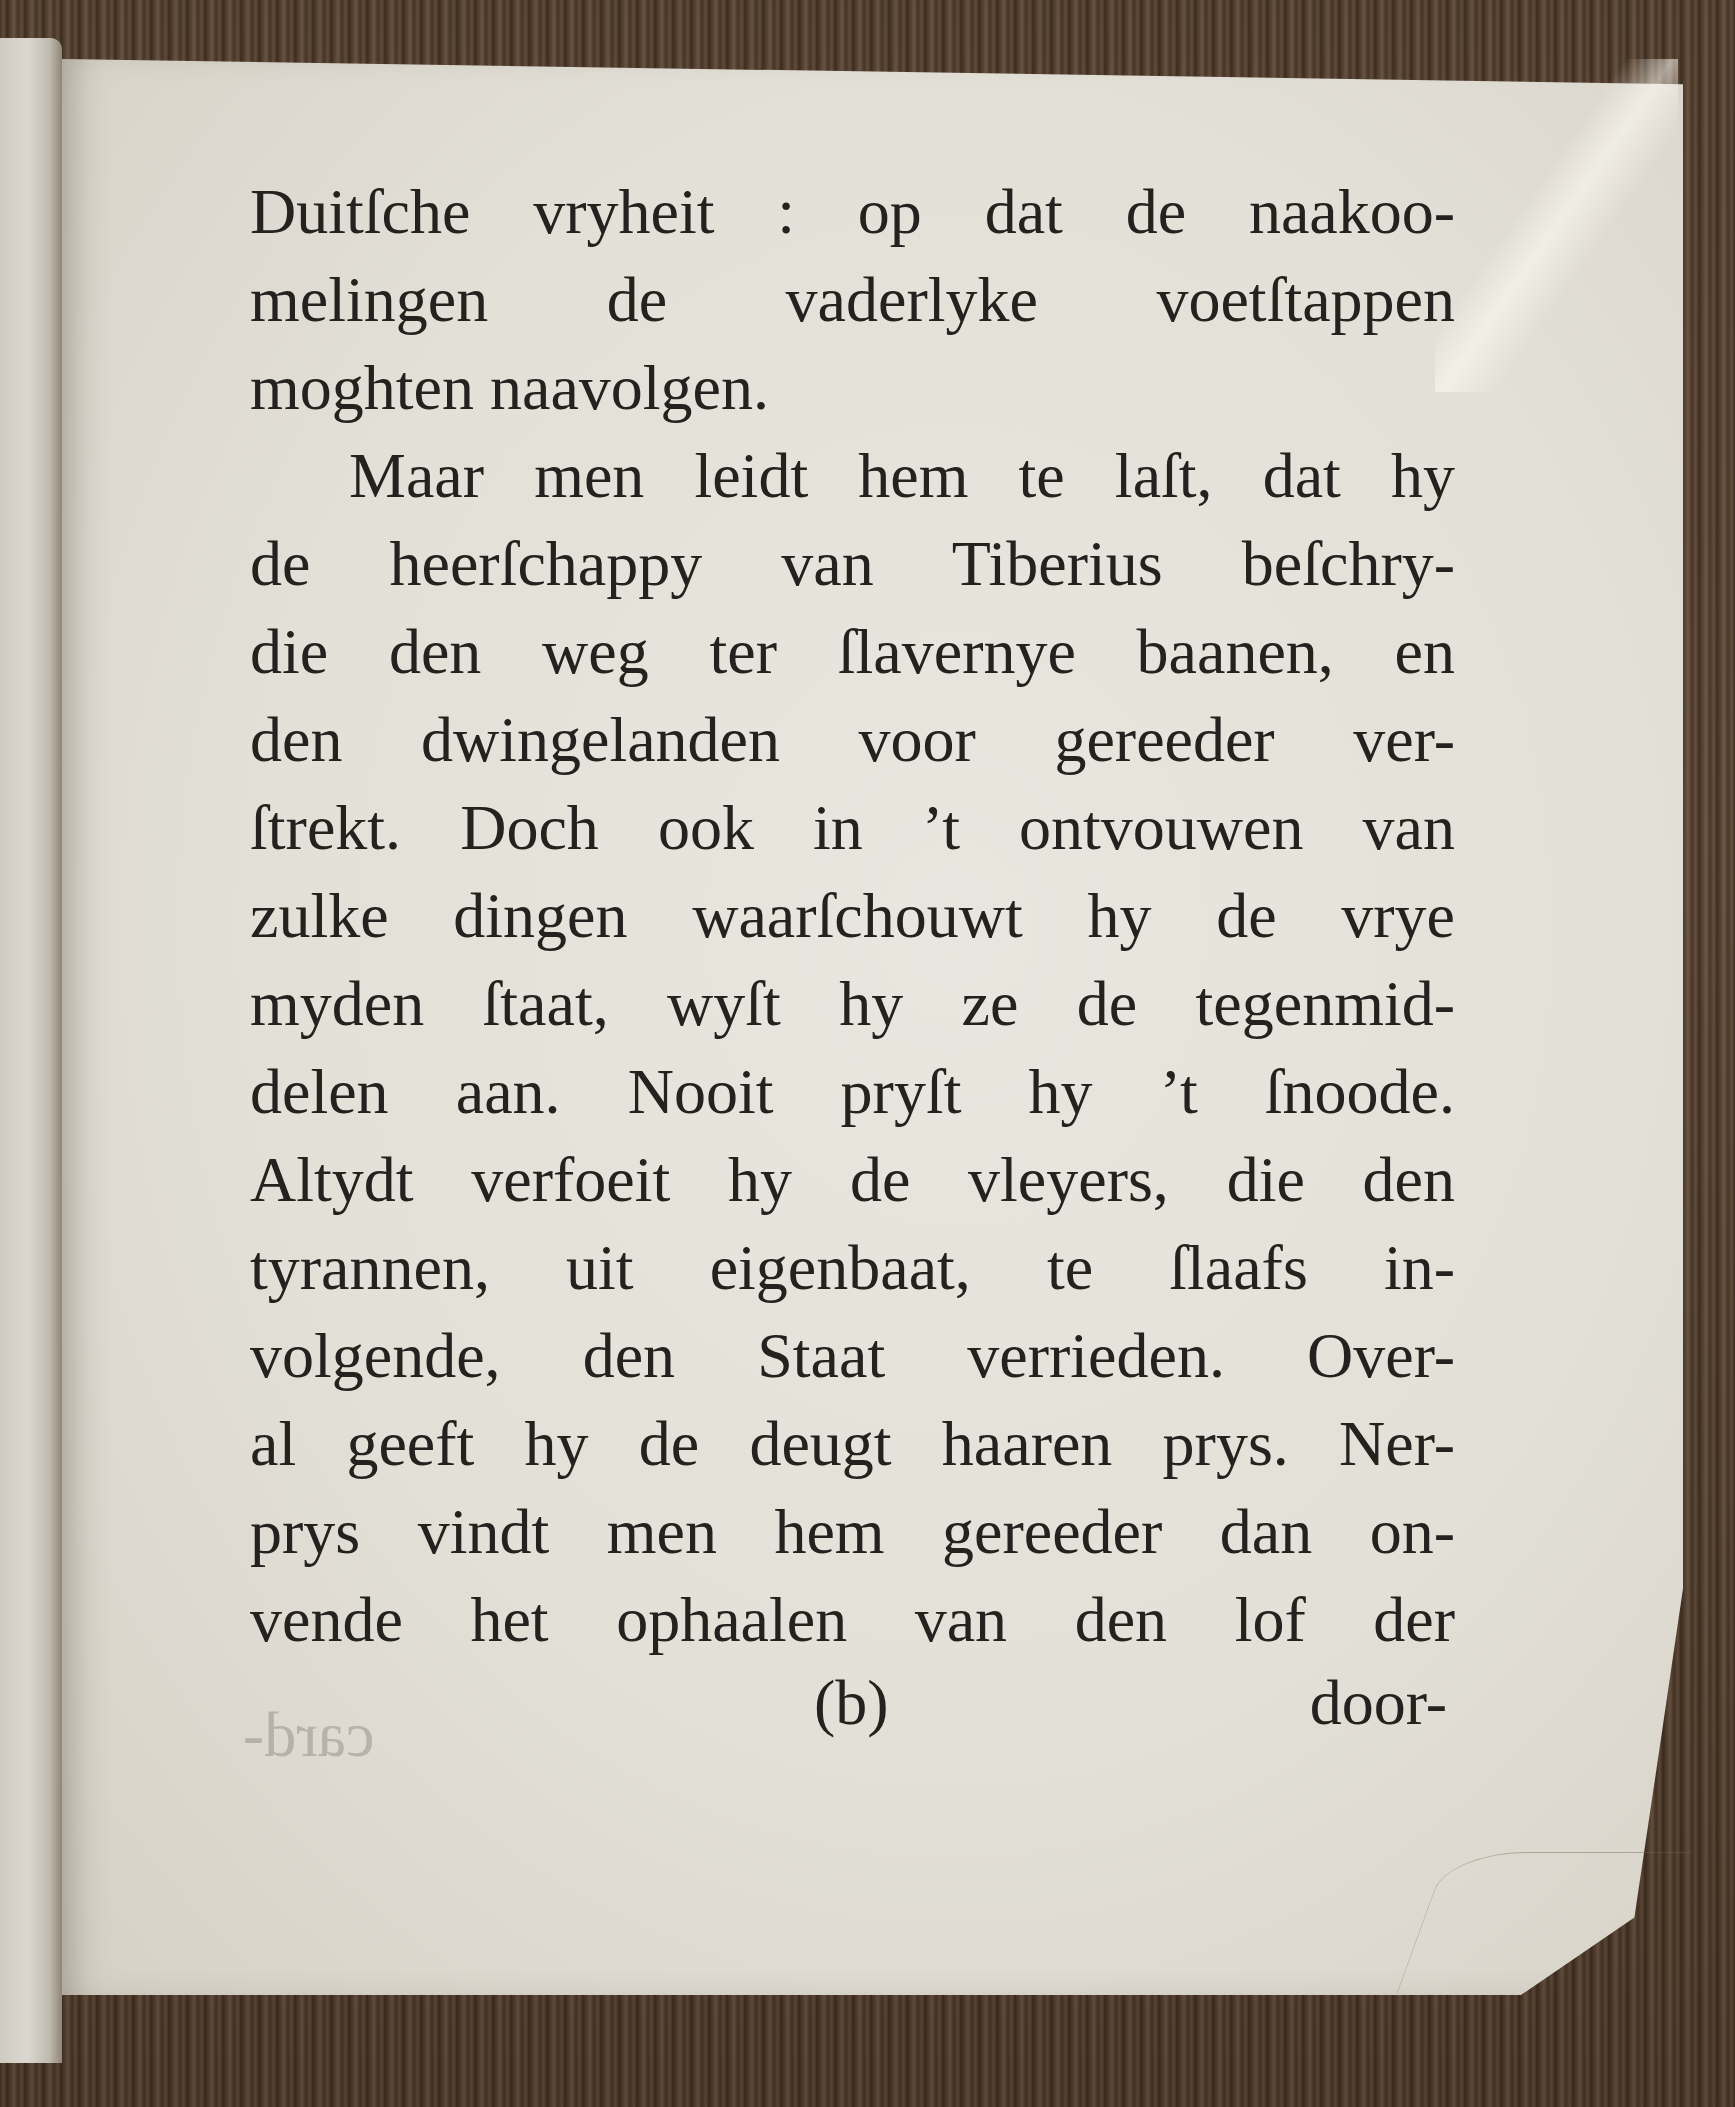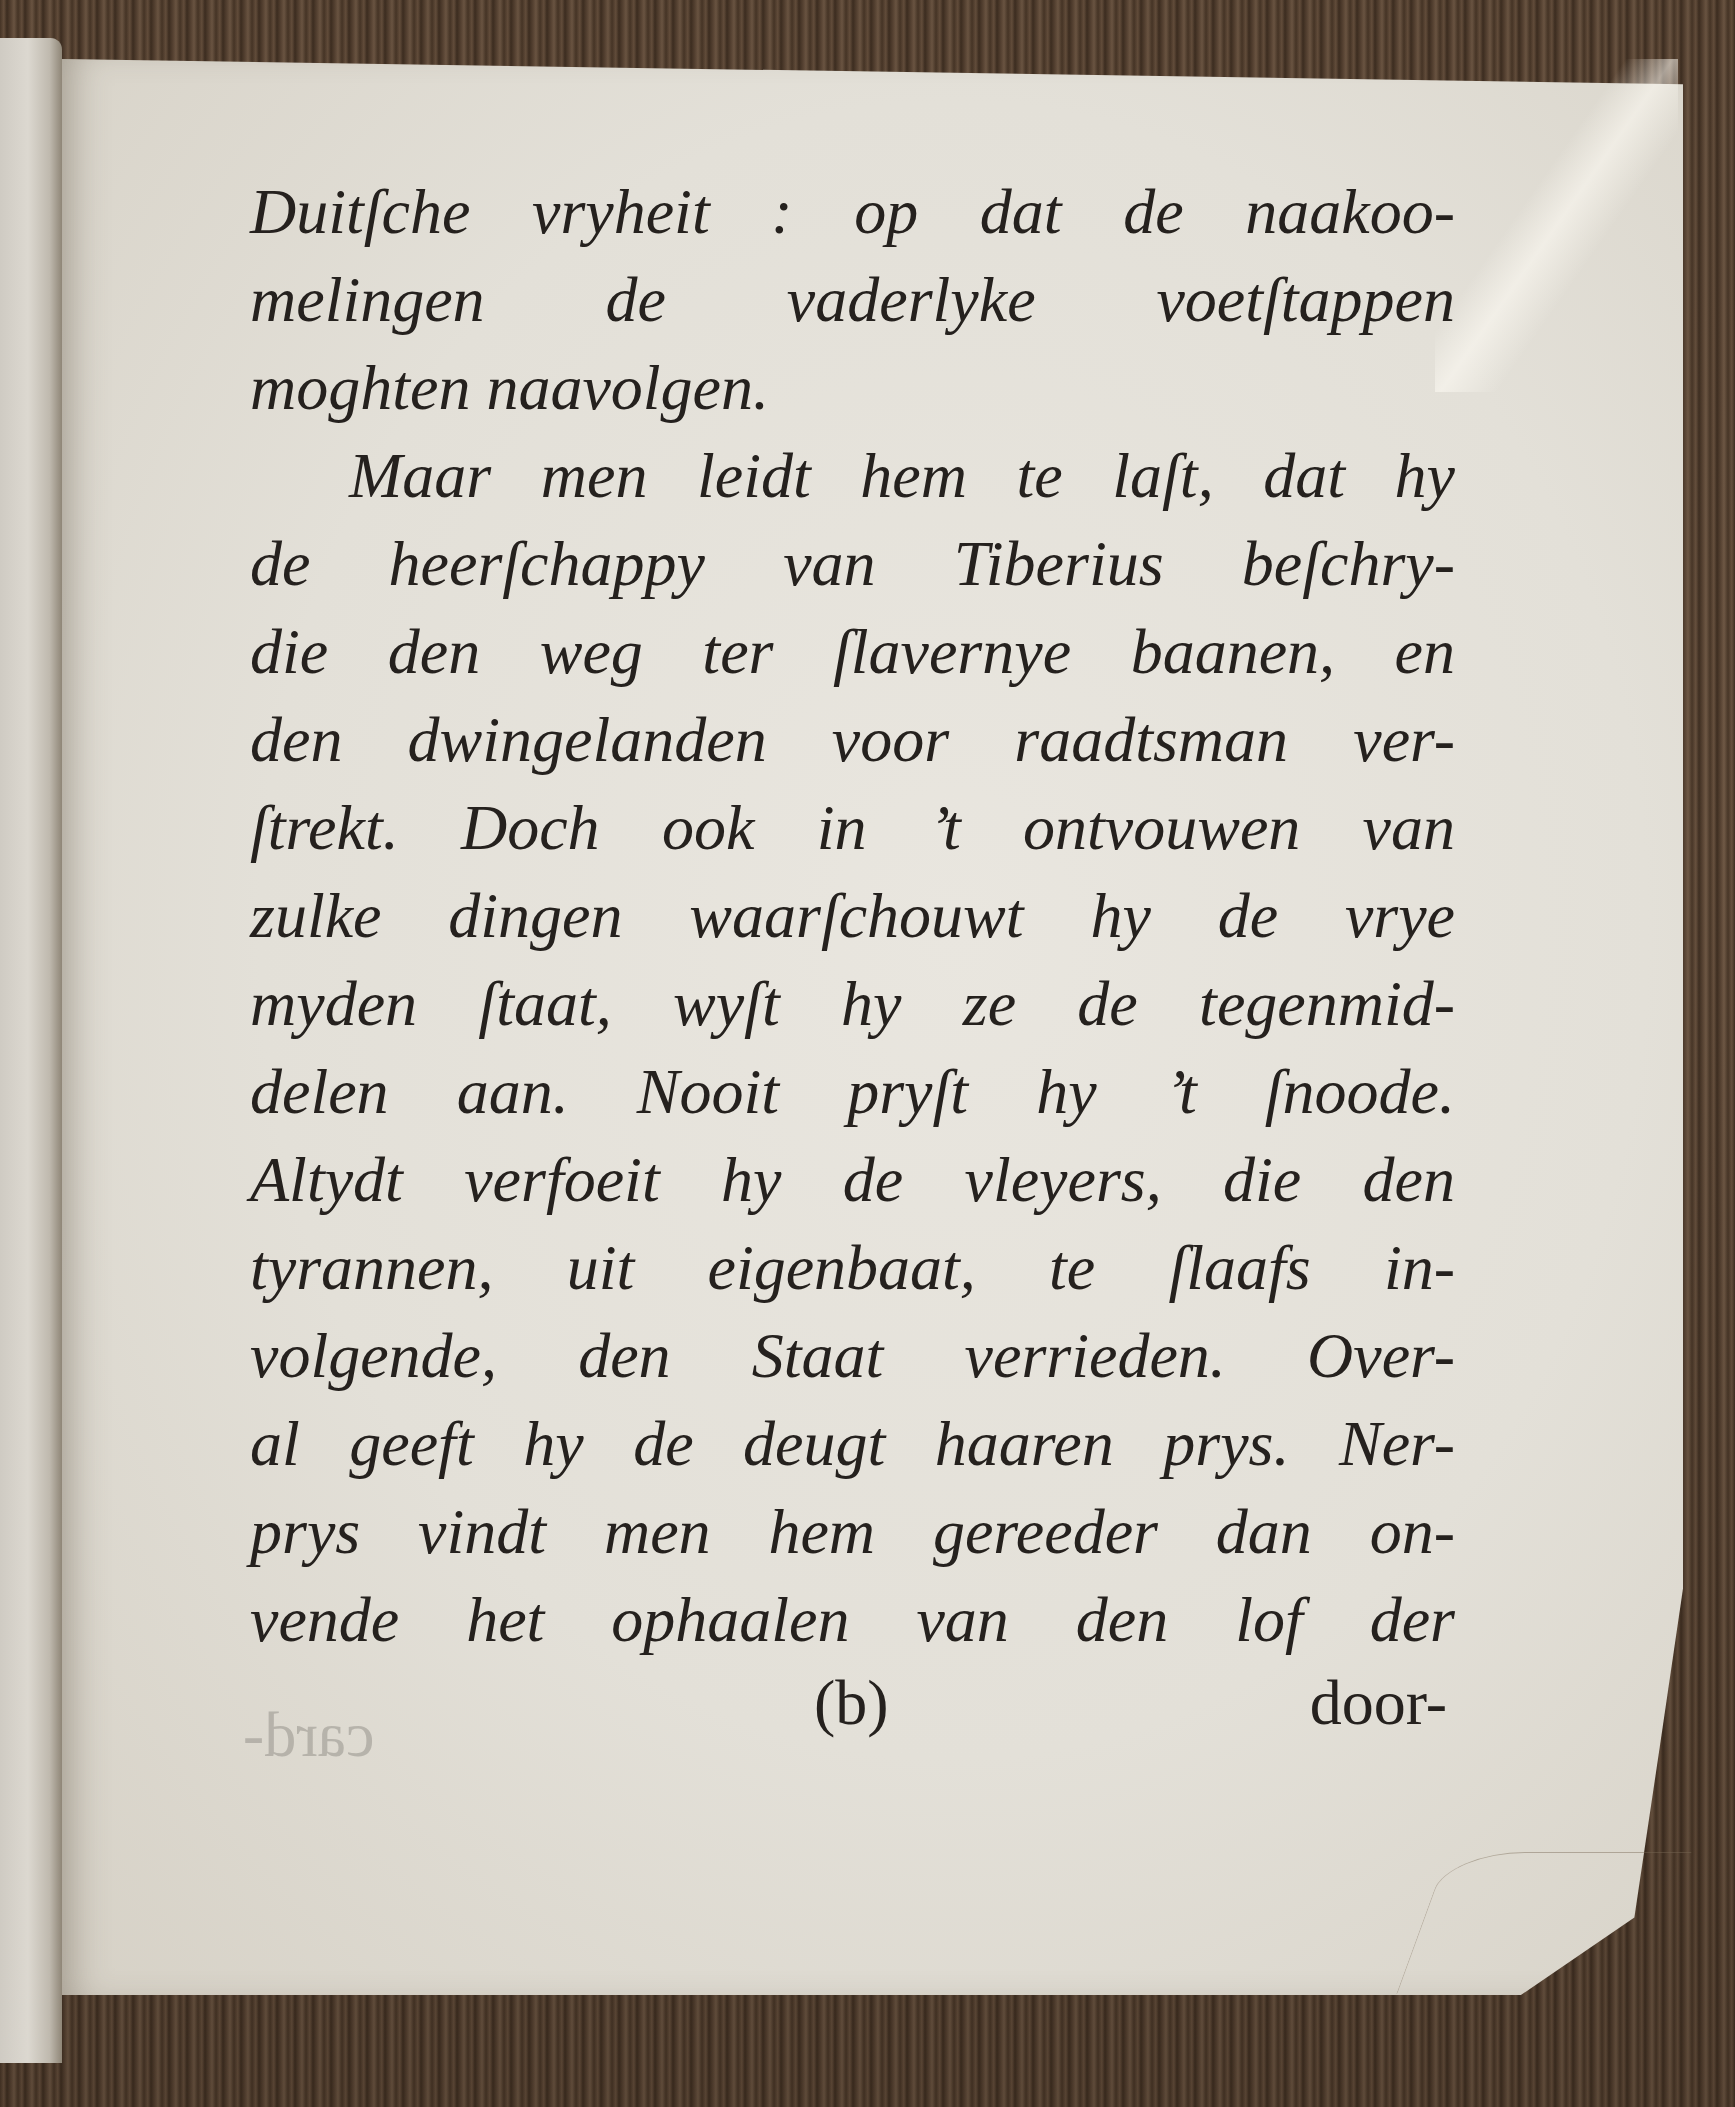--- a/index.html
+++ b/index.html
@@ -73,21 +73,20 @@
     }
     .line {
       display: block;
       height: 88px;
       line-height: 88px;
       font-size: 64px;
       white-space: nowrap;
       text-align: justify;
       text-align-last: justify;
       letter-spacing: 0px;
-      font-style: italic;
     }
     .line.last {
       text-align-last: left;
     }
     .line.indent {
       padding-left: 99px;
     }
     .signature-row {
       position: absolute;
       left: 250px;
@@ -128,21 +127,21 @@
 <div class="page-fold"></div>
 <div class="corner-tear"></div>
 
 <div class="text-block">
   <span class="line">Duitſche vryheit : op dat de naakoo-</span>
   <span class="line">melingen de vaderlyke voetſtappen</span>
   <span class="line last">moghten naavolgen.</span>
   <span class="line indent">Maar men leidt hem te laſt, dat hy</span>
   <span class="line">de heerſchappy van Tiberius beſchry-</span>
   <span class="line">die den weg ter ſlavernye baanen, en</span>
-  <span class="line">den dwingelanden voor raadtsman ver-</span>
+  <span class="line">den dwingelanden voor gereeder ver-</span>
   <span class="line">ſtrekt. Doch ook in ’t ontvouwen van</span>
   <span class="line">zulke dingen waarſchouwt hy de vrye</span>
   <span class="line">myden ſtaat, wyſt hy ze de tegenmid-</span>
   <span class="line">delen aan. Nooit pryſt hy ’t ſnoode.</span>
   <span class="line">Altydt verfoeit hy de vleyers, die den</span>
   <span class="line">tyrannen, uit eigenbaat, te ſlaafs in-</span>
   <span class="line">volgende, den Staat verrieden. Over-</span>
   <span class="line">al geeft hy de deugt haaren prys. Ner-</span>
   <span class="line">prys vindt men hem gereeder dan on-</span>
   <span class="line">vende het ophaalen van den lof der</span>

